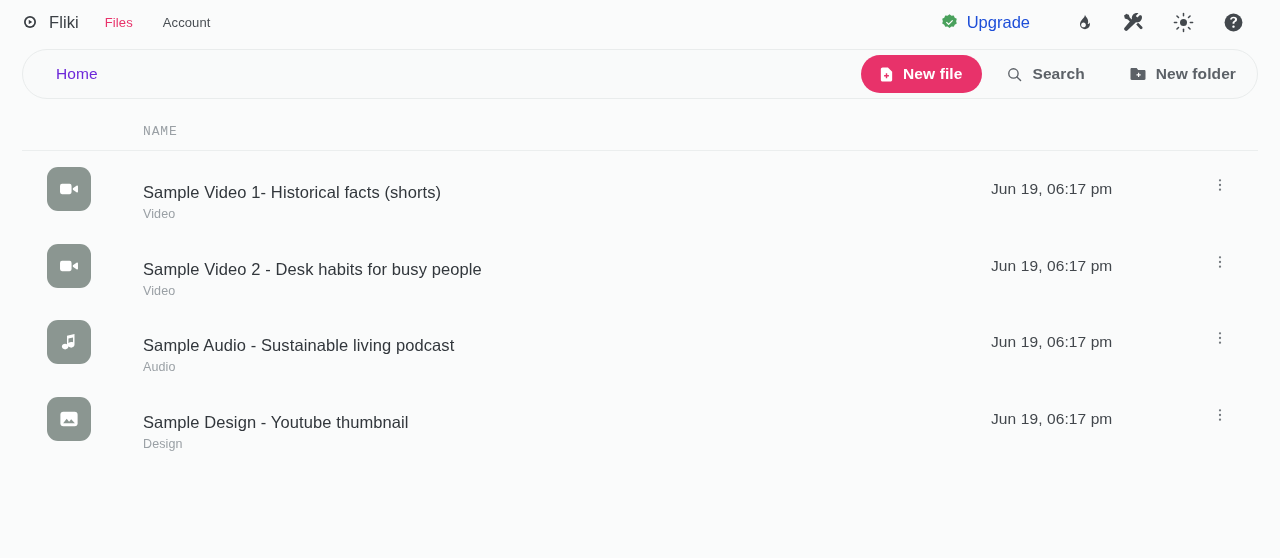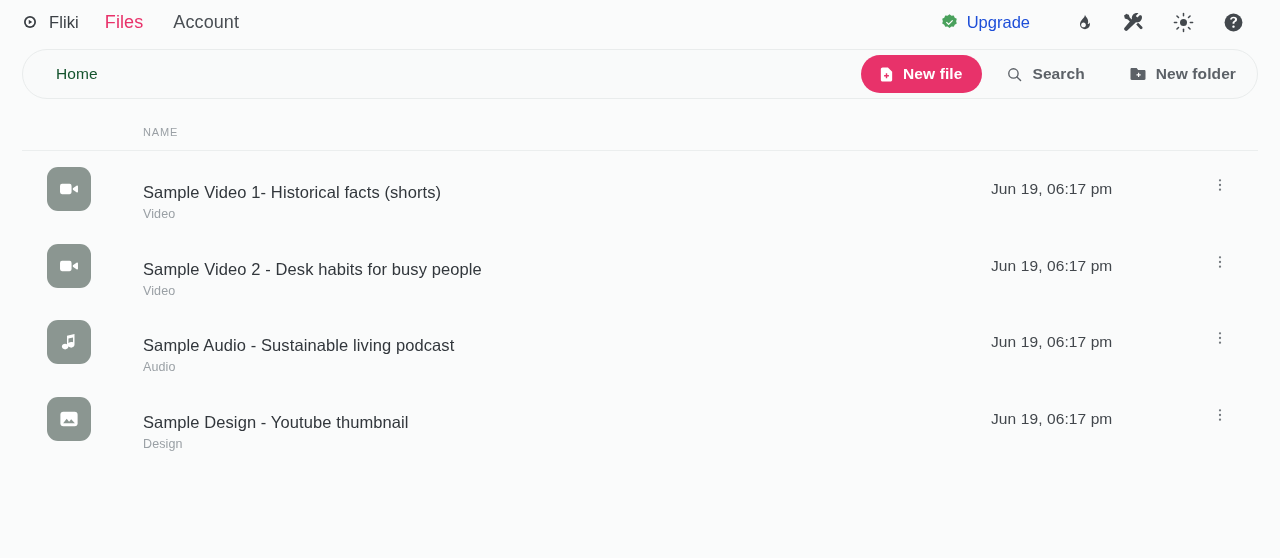--- a/index.html
+++ b/index.html
@@ -28,21 +28,21 @@
     cursor: pointer;
   }
   .brand-logo { width: 20px; height: 20px; display: block; flex: 0 0 auto; }
   .brand-name {
     font-size: 16.5px;
     color: #3a3f44;
     letter-spacing: .1px;
   }
   .nav-links { display: flex; align-items: center; gap: 30px; }
   .nav-link {
-    font-size: 18px;
+    font-size: 13px;
     color: #4a4f54;
     cursor: pointer;
     letter-spacing: .1px;
   }
   .nav-link.active { color: #e8326a; }
   .nav-spacer { flex: 1 1 auto; }
   .nav-right { display: flex; align-items: center; gap: 0px; }
   .upgrade {
     display: flex;
     align-items: center;
@@ -68,21 +68,21 @@
     border-radius: 26px;
     background: #f9fafa;
     display: flex;
     align-items: center;
     padding: 0 7px 0 0;
   }
   .breadcrumb {
     flex: 1 1 auto;
     padding-left: 33px;
     font-size: 15.5px;
-    color: #14532d;
+    color: #6d28d9;
     cursor: pointer;
     letter-spacing: .1px;
   }
   .newfile-btn {
     display: flex;
     align-items: center;
     gap: 8px;
     background: #e8326a;
     color: #ffffff;
     border: none;
@@ -117,24 +117,24 @@
   
   .table { padding: 0 22px; margin-top: 14px; }
   .thead {
     display: flex;
     align-items: center;
     height: 38px;
     border-bottom: 1px solid #ebeeee;
     padding: 0 0 0 0;
   }
   .th {
-    font-size: 11px;
+    font-size: 13px;
     color: #9aa0a5;
     letter-spacing: .85px;
-    font-family: Liberation Sans, sans-serif;
+    font-family: Liberation Mono, monospace;
   }
   .th-name { margin-left: 121px; }
   .th-modified { margin-left: auto; width: 248px; }
 
   .row {
     display: flex;
     align-items: center;
     height: 76.5px;
     cursor: pointer;
   }

